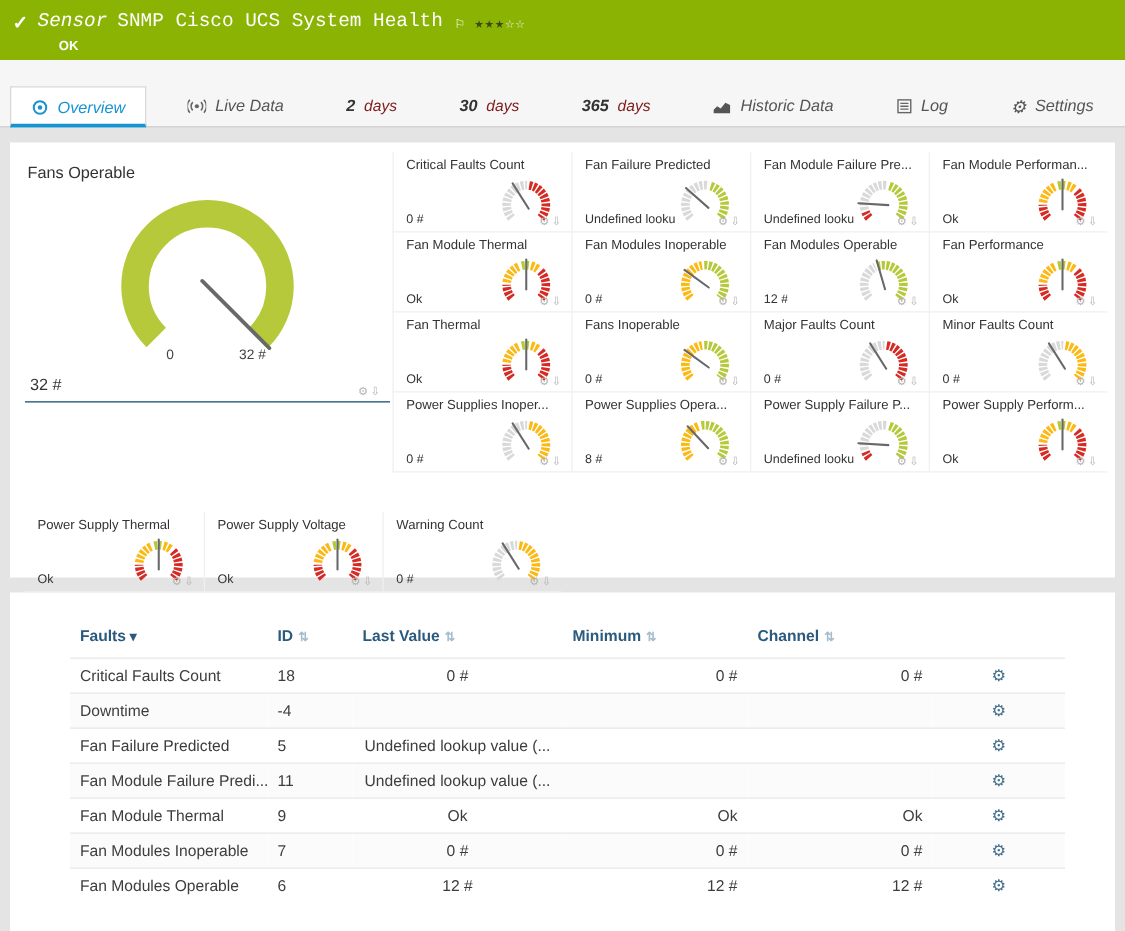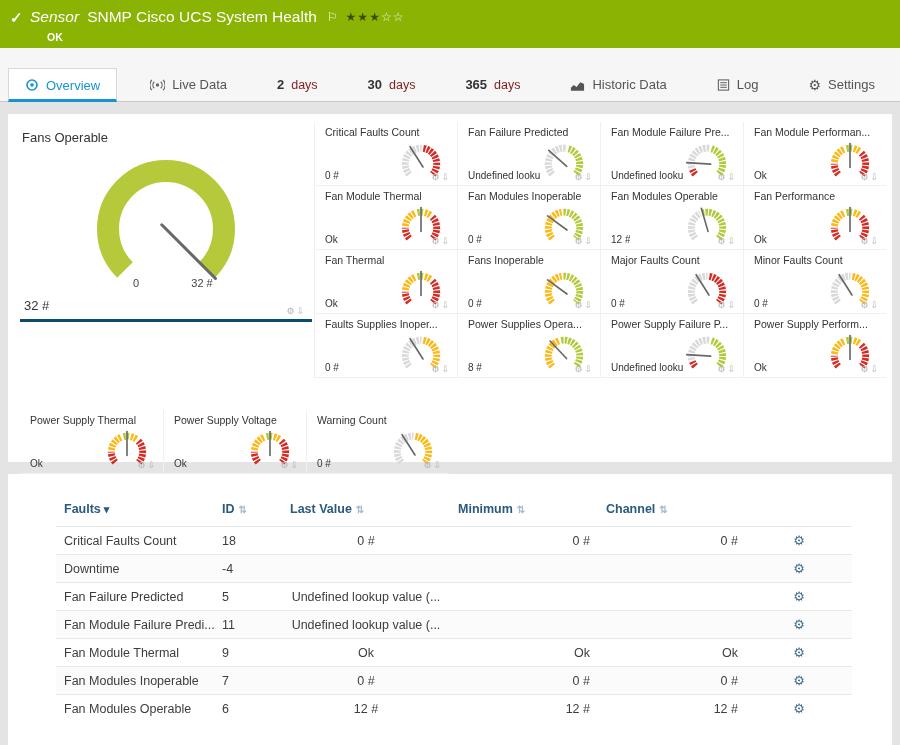--- a/index.html
+++ b/index.html
@@ -2,44 +2,44 @@
 <html><head>
 <meta charset="utf-8">
 <style>
   * { box-sizing: border-box; margin: 0; padding: 0; }
   html,body { width:900px; height:745px; overflow:hidden; background:#e4e4e4;
     font-family:"Liberation Sans", sans-serif; font-size:13px; color:#333; }
 
   
   .topbar { position:relative; height:48px; background:#8ab303; }
   .topbar .check { position:absolute; left:10px; top:9px; color:#fff; font-size:15px; font-weight:bold; }
-  .title-row { position:absolute; left:30px; top:8px; color:#fff; font-size:15.5px; white-space:nowrap; display:flex; align-items:center; gap:6px; }
+  .title-row { position:absolute; left:30px; top:8px; color:#fff; font-size:15.5px; white-space:nowrap; display:flex; align-items:flex-end; gap:6px;font-family:Liberation Mono, monospace; }
   .title-row .type { font-style:italic; margin-right:2px; }
   .title-row .flag { font-size:12px; margin-left:4px; opacity:.95; cursor:pointer; }
   .stars { font-size:12px; letter-spacing:1px; margin-left:2px; cursor:pointer; }
   .star.filled { color:#3f4a12; }
   .star.empty  { color:rgba(255,255,255,.85); }
   .status-ok { position:absolute; left:47px; top:31px; color:#fff; font-size:10.5px; font-weight:bold; }
 
   
   .tab-area { background:#f6f6f6; border-bottom:1px solid #c9c9c9; padding-top:20px; }
-  .tabbar { display:flex; justify-content:space-between; padding:0 8px; }
+  .tabbar { display:flex; justify-content:space-between; align-items:flex-end; padding:0 8px;font-style:italic; }
   .tab { display:flex; align-items:center; gap:7px; padding:8px 16px 9px; font-size:13px; color:#555; cursor:pointer; white-space:nowrap; border:1px solid transparent; border-bottom:none; }
   .tab.active { background:#fff; border:1px solid #d8d8d8; border-bottom:3px solid #1793d1; padding-bottom:6px; margin-bottom:-1px; color:#1793d1; }
   .tab .num { font-weight:bold; color:#333; }
   .tab .unit { color:#7f1d1d; font-size:12.5px; }
   .tab .glyph-icon { font-size:14px; color:#555; line-height:1; }
 
   
   .content { padding:12px 8px; }
   .panel { background:#fff; }
 
   
   .gauge-panel { position:relative; height:348px; margin-bottom:12px; }
-  .big-gauge-area { position:absolute; left:12px; top:8px; width:292px; height:200px; border-bottom:3px solid #0c4a6e; }
+  .big-gauge-area { position:absolute; left:12px; top:8px; width:292px; height:200px; border-bottom:1px solid #0c4a6e; }
   .big-gauge-title { font-size:13px; color:#333; padding:8px 0 0 2px; }
   .big-gauge-dial-host { display:flex; justify-content:center; }
   .gauge-big { width:210px; height:158px; }
   .big-gauge-value { position:absolute; left:4px; bottom:6px; font-size:13px; color:#333; }
   .gauge-icons { position:absolute; right:6px; bottom:3px; font-size:9px; color:#b3b3b3; letter-spacing:2px; }
   .gauge-icons span { cursor:pointer; }
 
   .gauge-grid { position:absolute; left:306px; top:8px; right:6px; display:grid;
     grid-template-columns:repeat(4,1fr); grid-auto-rows:64px; }
   .gauge-bottom-row { position:absolute; left:12px; top:296px; display:grid;
@@ -303,21 +303,21 @@
             <div class="gauge-value">0 #</div>
             <svg viewBox="0 0 52 46" class="gauge-small">
               <path d="M 13.32 36.32 A 17 17 0 0 1 26.64 8.01" stroke="#d9d9d9" stroke-width="7.5" fill="none" stroke-dasharray="2.6 1.2"></path>
               <path d="M 28.55 8.19 A 17 17 0 0 1 38.68 36.32" stroke="#fcb813" stroke-width="7.5" fill="none" stroke-dasharray="2.6 1.2"></path>
               <line x1="28.14" y1="28.38" x2="14.21" y2="6.42" stroke="#67686a" stroke-width="1.8" stroke-linecap="round"></line>
             </svg>
           </div>
           <div class="gauge-icons"><span>⚙</span><span>⇩</span></div>
         </div>
         <div class="gauge-cell">
-          <div class="gauge-title">Faults Supplies Inoper...</div>
+          <div class="gauge-title">Power Supplies Inoper...</div>
           <div class="gauge-body">
             <div class="gauge-value">0 #</div>
             <svg viewBox="0 0 52 46" class="gauge-small">
               <path d="M 13.32 36.32 A 17 17 0 0 1 26.64 8.01" stroke="#d9d9d9" stroke-width="7.5" fill="none" stroke-dasharray="2.6 1.2"></path>
               <path d="M 28.55 8.19 A 17 17 0 0 1 38.68 36.32" stroke="#fcb813" stroke-width="7.5" fill="none" stroke-dasharray="2.6 1.2"></path>
               <line x1="28.14" y1="28.38" x2="14.21" y2="6.42" stroke="#67686a" stroke-width="1.8" stroke-linecap="round"></line>
             </svg>
           </div>
           <div class="gauge-icons"><span>⚙</span><span>⇩</span></div>
         </div>

